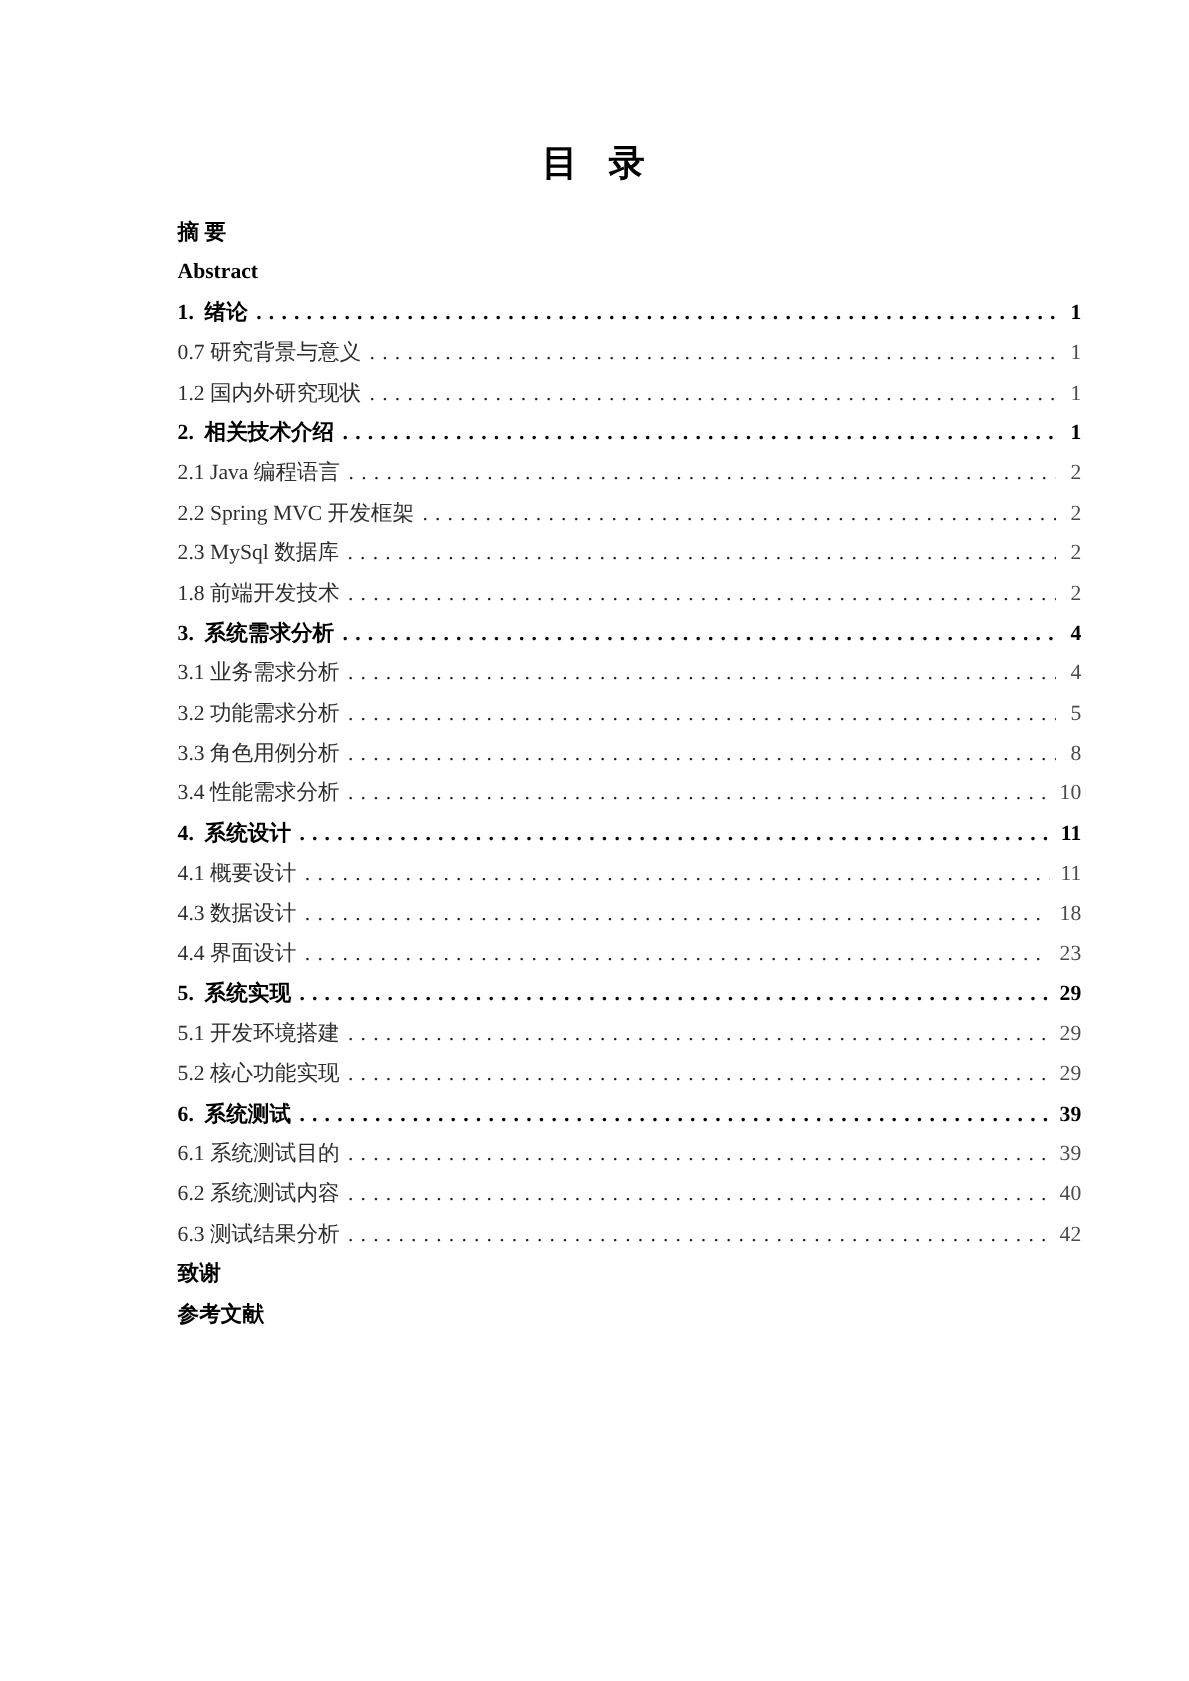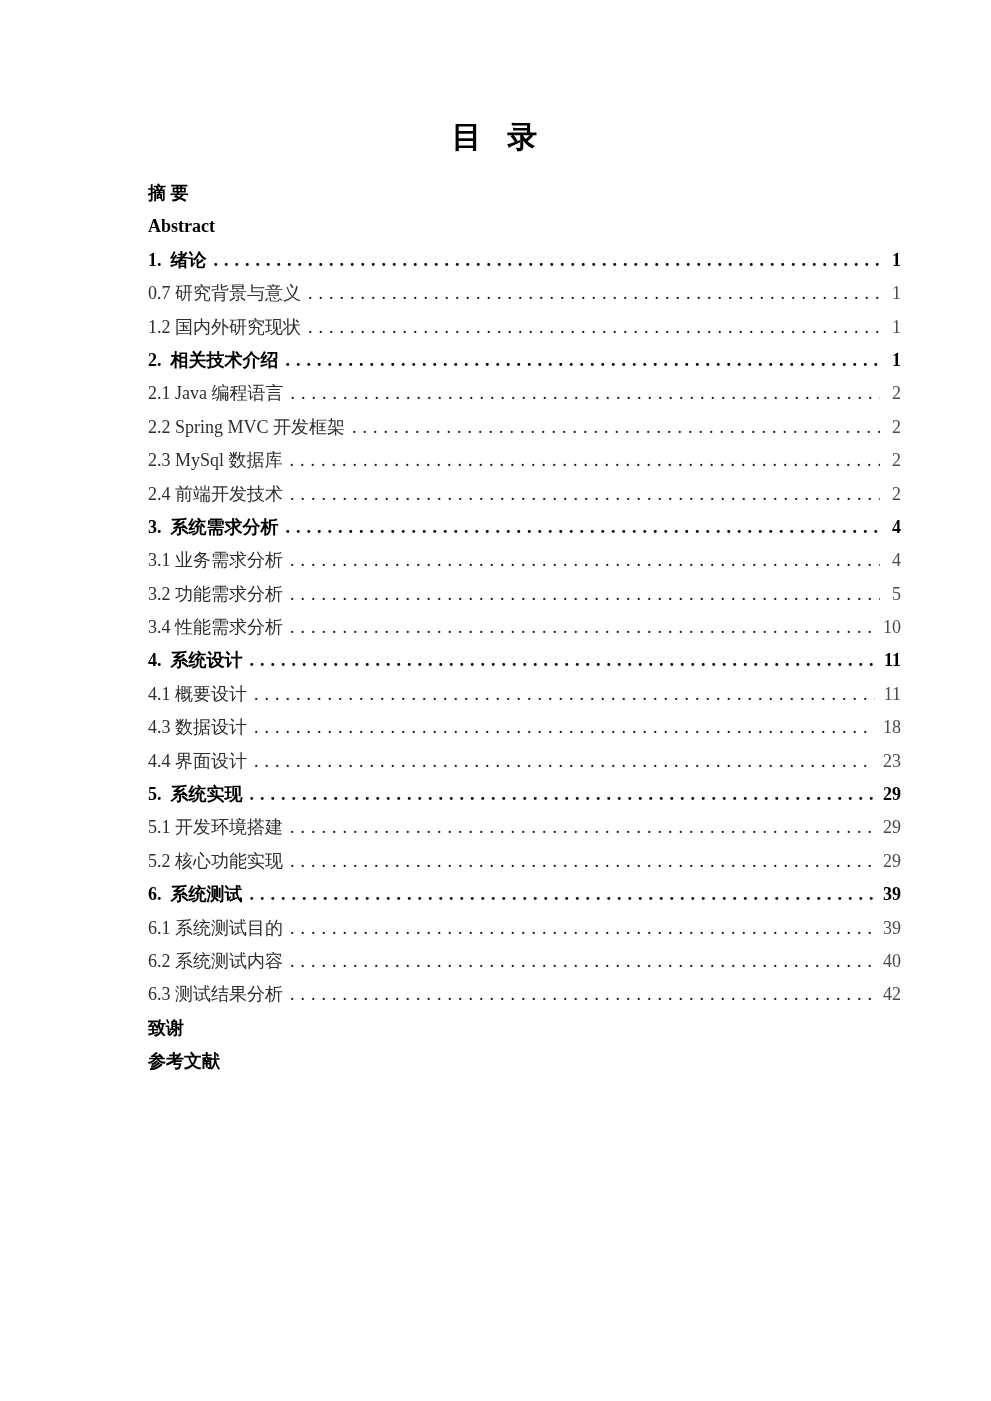--- a/index.html
+++ b/index.html
@@ -132,21 +132,21 @@
     <span class="pagenum">2</span>
   </div>
 
   <div class="toc-row">
     <span class="label">2.3 MySql 数据库</span>
     <span class="leader"></span>
     <span class="pagenum">2</span>
   </div>
 
   <div class="toc-row">
-    <span class="label">2.4 前端开发技术</span>
+    <span class="label">1.8 前端开发技术</span>
     <span class="leader"></span>
     <span class="pagenum">2</span>
   </div>
 
   <div class="toc-row bold">
     <span class="label">3.  系统需求分析</span>
     <span class="leader"></span>
     <span class="pagenum">4</span>
   </div>
 
@@ -155,20 +155,25 @@
     <span class="leader"></span>
     <span class="pagenum">4</span>
   </div>
 
   <div class="toc-row">
     <span class="label">3.2 功能需求分析</span>
     <span class="leader"></span>
     <span class="pagenum">5</span>
   </div>
 
+  <div class="toc-row">
+    <span class="label">3.3 角色用例分析</span>
+    <span class="leader"></span>
+    <span class="pagenum">8</span>
+  </div>
 
   <div class="toc-row">
     <span class="label">3.4 性能需求分析</span>
     <span class="leader"></span>
     <span class="pagenum">10</span>
   </div>
 
   <div class="toc-row bold">
     <span class="label">4.  系统设计</span>
     <span class="leader"></span>

